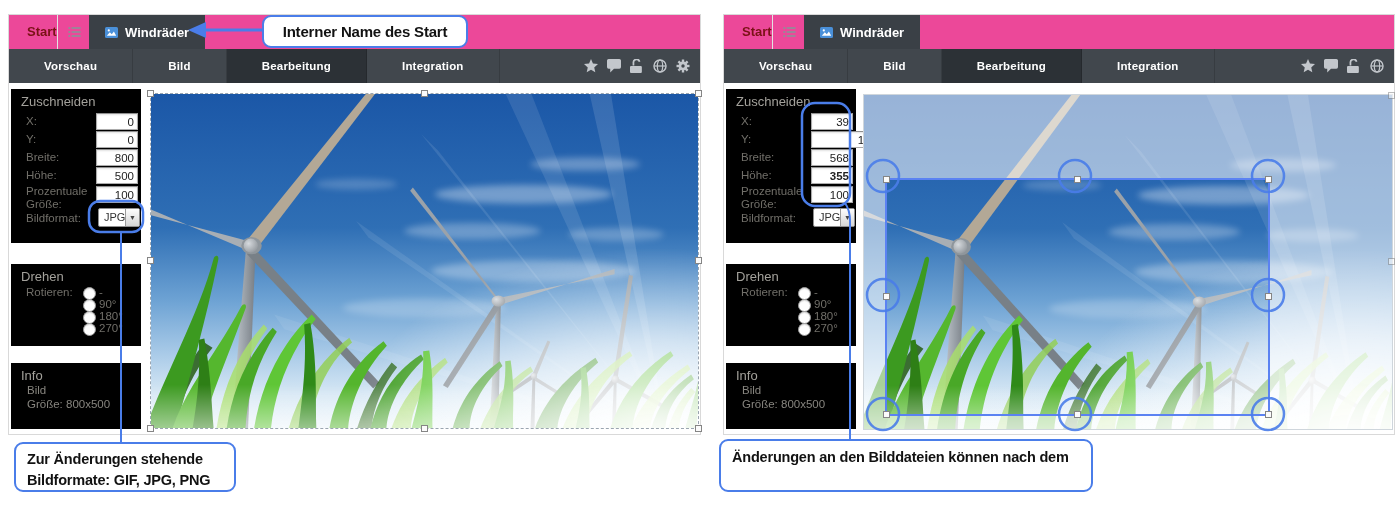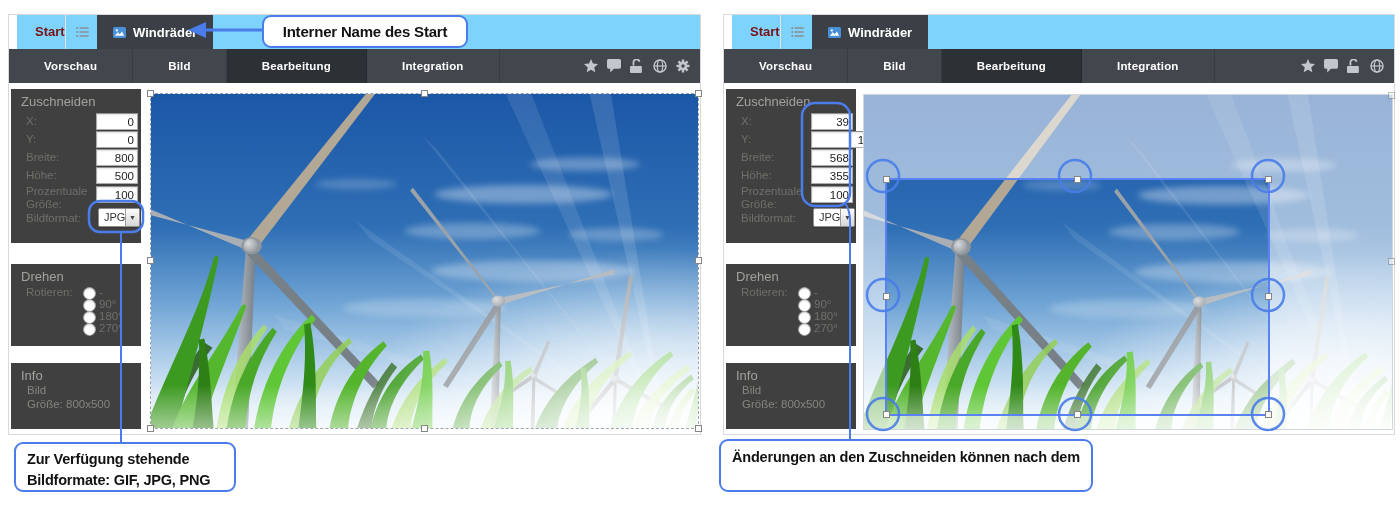--- a/index.html
+++ b/index.html
@@ -1,31 +1,31 @@
 <!DOCTYPE html>
 <html><head>
 <meta charset="utf-8">
 <style>
   html,body{margin:0;padding:0;}
   body{width:1400px;height:521px;position:relative;background:#fff;
        font-family:"Liberation Sans","DejaVu Sans",sans-serif;overflow:hidden;}
   .panel{position:absolute;top:14px;height:419px;background:#fff;border:1px solid #d9d9d9;box-sizing:content-box;}
   
-  .tabrow{position:absolute;left:8px;top:0;right:0;height:34px;background:#7dd3fc;}
+  .tabrow{position:absolute;left:0;top:0;right:0;height:34px;background:#ec4899;}
   .start{position:absolute;left:10px;top:0;height:34px;line-height:34px;color:#7a1215;font-weight:bold;font-size:13px;padding:0 8px;cursor:pointer;}
   .listbtn{position:absolute;left:48px;top:0;width:32px;height:34px;border-left:1px solid #e2e2e2;display:flex;align-items:center;justify-content:center;color:#8b9298;cursor:pointer;}
   .tab{position:absolute;left:80px;top:0;height:34px;background:#3a4046;color:#fff;display:flex;align-items:center;gap:7px;padding:0 16px;font-size:13px;font-weight:bold;cursor:pointer;}
   
   .toolbar{position:absolute;left:0;top:34px;right:0;height:34px;background:#41474d;display:flex;align-items:stretch;}
   .titem{color:#fff;font-size:11.5px;font-weight:600;display:flex;align-items:center;padding:0 35px;border-right:1px solid rgba(0,0,0,.15);cursor:pointer;letter-spacing:.2px;}
   .titem.active{background:#2c3136;}
   .ticons{margin-left:auto;display:flex;align-items:center;gap:9px;padding-right:10px;color:#c3c7cc;}
   .tbicon{width:14px;height:14px;color:#c3c7cc;cursor:pointer;display:block;}
   
-  .section{position:absolute;left:2px;width:130px;background:#404040;box-sizing:border-box;}
+  .section{position:absolute;left:2px;width:130px;background:#000000;box-sizing:border-box;}
   .sec-title{position:absolute;left:10px;font-size:13px;color:#a3a19b;}
   .flabel{position:absolute;left:17px;font-size:11.5px;color:#716f69;width:68px;line-height:1.1;}
   .finput{position:absolute;left:87px;width:37px;height:15px;border:1px solid #ababab;border-top-color:#8f8f8f;background:#fff;
           font-family:"Liberation Sans",sans-serif;font-size:11.5px;color:#222;text-align:right;padding:0 3px 0 0;box-shadow:inset 0 1px 2px rgba(0,0,0,.12);}
   .select{position:absolute;left:89px;width:42px;height:19px;border:1px solid #8f8f8f;border-radius:2px;background:#fff;box-sizing:border-box;cursor:pointer;box-shadow:0 1px 1px rgba(0,0,0,.15);}
   .select .val{position:absolute;left:5px;top:2px;font-size:11px;color:#333;}
   .select .btn{position:absolute;right:0;top:0;bottom:0;width:13px;background:linear-gradient(#fdfdfd,#d5d5d5);border-left:1px solid #9a9a9a;display:flex;align-items:center;justify-content:center;font-size:7px;color:#444;}
   .radio{position:absolute;width:11px;height:11px;border:1px solid #9a9a9a;border-radius:50%;background:#fefefe;box-shadow:inset 0 1px 1px rgba(0,0,0,.15);cursor:pointer;}
   .rlabel{position:absolute;font-size:11.5px;color:#716f69;}
   .iline{position:absolute;left:18px;font-size:11.5px;color:#87857f;}
@@ -343,21 +343,21 @@
   <div class="section" style="top:74px;height:154px;">
     <span class="sec-title" style="top:5px;">Zuschneiden</span>
   </div>
   <span class="flabel" style="top:100px;">X:</span>
   <input class="finput" style="top: 98px;" value="39">
   <span class="flabel" style="top:118px;">Y:</span>
   <input class="finput" style="top: 116px; padding-left: 27px;" value="119">
   <span class="flabel" style="top:136px;">Breite:</span>
   <input class="finput" style="top: 134px;" value="568">
   <span class="flabel" style="top:154px;">Höhe:</span>
-  <input class="finput" style="top: 152px;" value="355">
+  <input class="finput" style="top: 152px; font-weight: bold;" value="355">
   <span class="flabel" style="top:170px;">Prozentuale Größe:</span>
   <input class="finput" style="top: 171px;" value="100">
   <span class="flabel" style="top:197px;">Bildformat:</span>
   <div class="select" style="top:193px;">
     <span class="val">JPG</span>
     <span class="btn">▼</span>
   </div>
 
   <div class="section" style="top:249px;height:82px;">
     <span class="sec-title" style="top:5px;">Drehen</span>
@@ -424,18 +424,18 @@
     <circle cx="883" cy="414" r="16"></circle>
     <circle cx="1075" cy="414" r="16"></circle>
     <circle cx="1268" cy="414" r="16"></circle>
   </g>
 </svg>
 
 <div class="note" style="left:262px;top:15px;width:202px;height:29px;text-align:center;line-height:29px;font-size:15px;">
   <span class="nline">Interner Name des Start</span>
 </div>
 <div class="note" style="left:14px;top:442px;width:222px;height:50px;padding:5px 0 0 11px;box-sizing:border-box;">
-  <div class="nline">Zur Verfügung stehende</div>
+  <div class="nline">Zur Änderungen stehende</div>
   <div class="nline">Bildformate: GIF, JPG, PNG</div>
 </div>
 <div class="note" style="left:719px;top:439px;width:374px;height:53px;padding:6px 0 0 11px;box-sizing:border-box;">
-  <div class="nline">Änderungen an den Zuschneiden können nach dem</div>
+  <div class="nline">Änderungen an den Bilddateien können nach dem</div>
 </div>
 
 </body></html>

